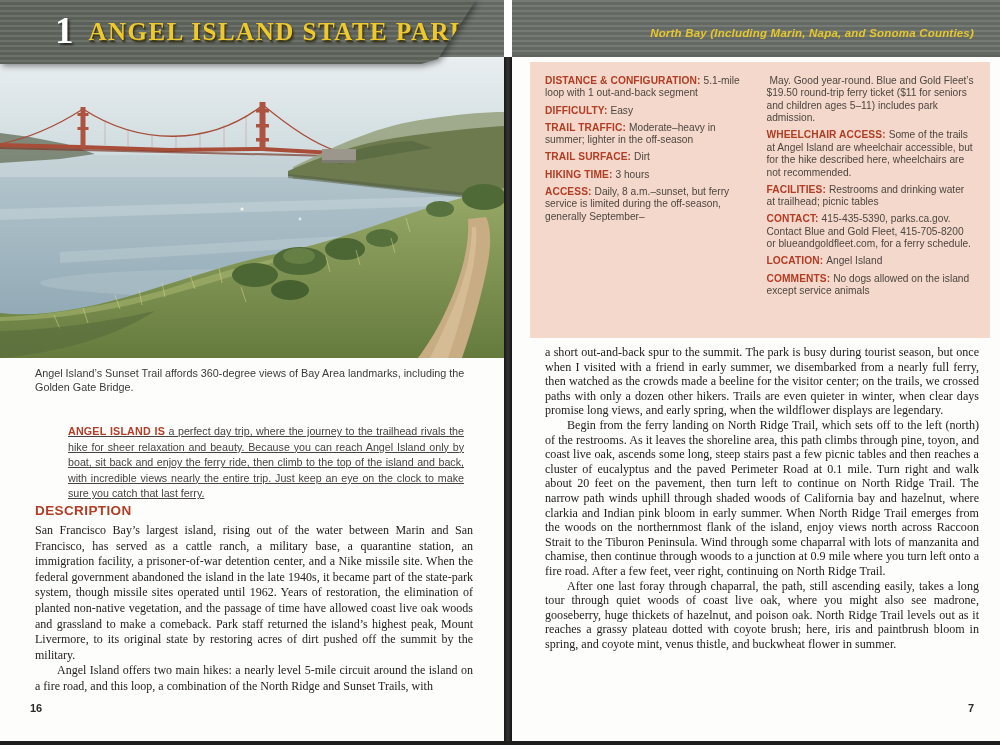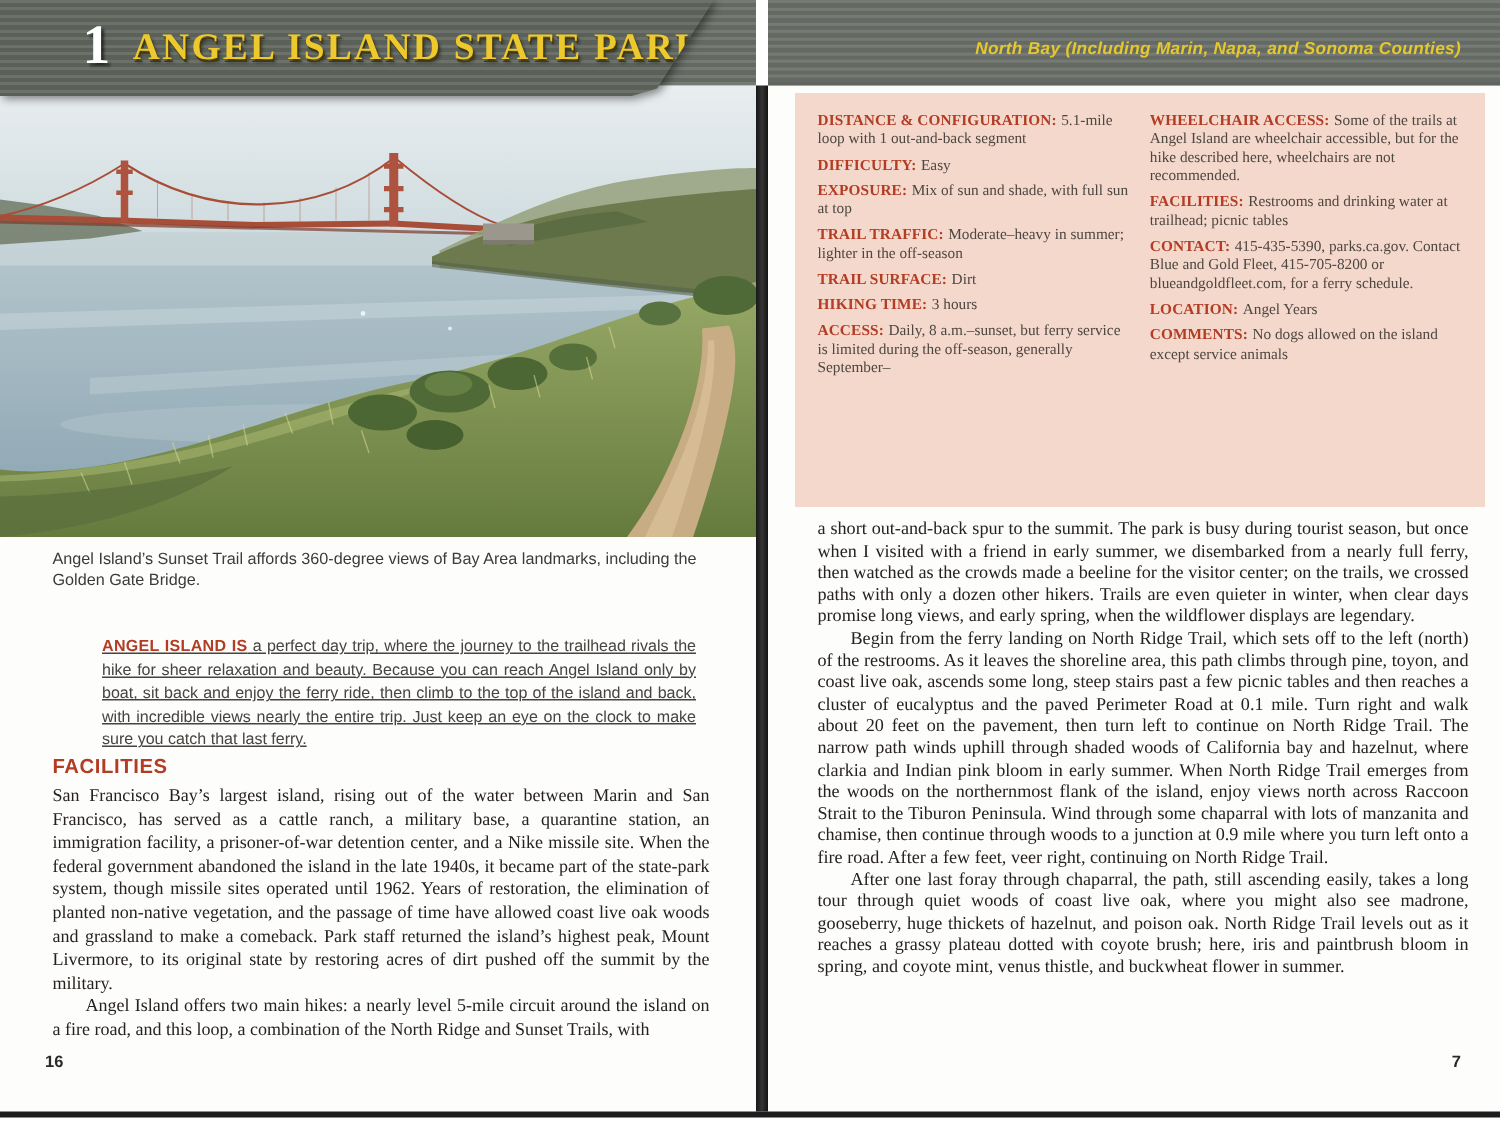--- a/index.html
+++ b/index.html
@@ -61,21 +61,21 @@
   .body-right{position:absolute;left:33px;top:345px;width:434px;height:366px;overflow:hidden;
     font-size:12.1px;line-height:14.6px;}
   .body-serif p{margin:0;}
   .body-serif p.indent{text-indent:22px;}
   .pg-num{position:absolute;top:702px;font-size:11px;font-weight:bold;color:#2a2a2a;}
   .pg-left{left:30px;}
   .pg-right{right:26px;}
 
   
   .info-box{position:absolute;left:18px;top:62px;width:460px;height:276px;background:#f3d8cb;
-    box-sizing:border-box;padding:13px 15px 8px 15px;display:flex;gap:13px;overflow:hidden;font-family:Liberation Serif, serif;}
+    box-sizing:border-box;padding:13px 15px 8px 15px;display:flex;gap:13px;overflow:hidden;}
   .ib-col{width:210px;}
   .ib-item{margin-bottom:4.8px;font-size:10.2px;line-height:12.4px;color:#4e4640;}
   .ib-label{color:#b23c24;font-weight:bold;margin-right:3px;letter-spacing:.1px;}
 </style>
 </head>
 <body>
 
 <div class="page-left">
 
   <div class="band band-left"></div>
@@ -180,51 +180,51 @@
     <div class="banner">
       <span class="ch-num">1</span>
       <span class="ch-title">ANGEL ISLAND STATE PARK</span>
     </div>
   </div>
 
   <div class="caption">Angel Island’s Sunset Trail affords 360-degree views of Bay Area landmarks, including the Golden Gate Bridge.</div>
 
   <p class="intro"><span class="intro-lead">ANGEL ISLAND IS</span><span> a perfect day trip, where the journey to the trailhead rivals the hike for sheer relaxation and beauty. Because you can reach Angel Island only by boat, sit back and enjoy the ferry ride, then climb to the top of the island and back, with incredible views nearly the entire trip. Just keep an eye on the clock to make sure you catch that last ferry.</span></p>
 
-  <h2 class="desc-heading">FACILITIES</h2>
+  <h2 class="desc-heading">DESCRIPTION</h2>
 
   <div class="body-serif body-left">
     <p>San Francisco Bay’s largest island, rising out of the water between Marin and San Francisco, has served as a cattle ranch, a military base, a quarantine station, an immigration facility, a prisoner-of-war detention center, and a Nike missile site. When the federal government abandoned the island in the late 1940s, it became part of the state-park system, though missile sites operated until 1962. Years of restoration, the elimination of planted non-native vegetation, and the passage of time have allowed coast live oak woods and grassland to make a comeback. Park staff returned the island’s highest peak, Mount Livermore, to its original state by restoring acres of dirt pushed off the summit by the military.</p>
     <p class="indent">Angel Island offers two main hikes: a nearly level 5-mile circuit around the island on a fire road, and this loop, a combination of the North Ridge and Sunset Trails, with</p>
   </div>
 
   <div class="pg-num pg-left">16</div>
 </div>
 
 <div class="page-right">
 
   <div class="band band-right">
     <span class="section-hdr">North Bay (Including Marin, Napa, and Sonoma Counties)</span>
   </div>
 
   <div class="info-box">
     <div class="ib-col">
       <div class="ib-item"><span class="ib-label">DISTANCE &amp; CONFIGURATION:</span><span class="ib-text">5.1-mile loop with 1 out-and-back segment</span></div>
       <div class="ib-item"><span class="ib-label">DIFFICULTY:</span><span class="ib-text">Easy</span></div>
-      <div class="ib-item"><span class="ib-label">EXPOSURE:</span><span class="ib-text">Mix of sun and shade, with full sun at top</span></div>
       <div class="ib-item"><span class="ib-label">TRAIL TRAFFIC:</span><span class="ib-text">Moderate–heavy in summer; lighter in the off-season</span></div>
       <div class="ib-item"><span class="ib-label">TRAIL SURFACE:</span><span class="ib-text">Dirt</span></div>
       <div class="ib-item"><span class="ib-label">HIKING TIME:</span><span class="ib-text">3 hours</span></div>
       <div class="ib-item"><span class="ib-label">ACCESS:</span><span class="ib-text">Daily, 8 a.m.–sunset, but ferry service is limited during the off-season, generally September–</span></div>
     </div>
     <div class="ib-col">
+      <div class="ib-item"><span class="ib-label"></span><span class="ib-text">May. Good year-round. Blue and Gold Fleet’s $19.50 round-trip ferry ticket ($11 for seniors and children ages 5–11) includes park admission.</span></div>
       <div class="ib-item"><span class="ib-label">WHEELCHAIR ACCESS:</span><span class="ib-text">Some of the trails at Angel Island are wheelchair accessible, but for the hike described here, wheelchairs are not recommended.</span></div>
       <div class="ib-item"><span class="ib-label">FACILITIES:</span><span class="ib-text">Restrooms and drinking water at trailhead; picnic tables</span></div>
       <div class="ib-item"><span class="ib-label">CONTACT:</span><span class="ib-text">415-435-5390, parks.ca.gov. Contact Blue and Gold Fleet, 415-705-8200 or blueandgoldfleet.com, for a ferry schedule.</span></div>
-      <div class="ib-item"><span class="ib-label">LOCATION:</span><span class="ib-text">Angel Years</span></div>
+      <div class="ib-item"><span class="ib-label">LOCATION:</span><span class="ib-text">Angel Island</span></div>
       <div class="ib-item"><span class="ib-label">COMMENTS:</span><span class="ib-text">No dogs allowed on the island except service animals</span></div>
     </div>
   </div>
 
   <div class="body-serif body-right">
     <p>a short out-and-back spur to the summit. The park is busy during tourist season, but once when I visited with a friend in early summer, we disembarked from a nearly full ferry, then watched as the crowds made a beeline for the visitor center; on the trails, we crossed paths with only a dozen other hikers. Trails are even quieter in winter, when clear days promise long views, and early spring, when the wildflower displays are legendary.</p>
     <p class="indent">Begin from the ferry landing on North Ridge Trail, which sets off to the left (north) of the restrooms. As it leaves the shoreline area, this path climbs through pine, toyon, and coast live oak, ascends some long, steep stairs past a few picnic tables and then reaches a cluster of eucalyptus and the paved Perimeter Road at 0.1 mile. Turn right and walk about 20 feet on the pavement, then turn left to continue on North Ridge Trail. The narrow path winds uphill through shaded woods of California bay and hazelnut, where clarkia and Indian pink bloom in early summer. When North Ridge Trail emerges from the woods on the northernmost flank of the island, enjoy views north across Raccoon Strait to the Tiburon Peninsula. Wind through some chaparral with lots of manzanita and chamise, then continue through woods to a junction at 0.9 mile where you turn left onto a fire road. After a few feet, veer right, continuing on North Ridge Trail.</p>
     <p class="indent">After one last foray through chaparral, the path, still ascending easily, takes a long tour through quiet woods of coast live oak, where you might also see madrone, gooseberry, huge thickets of hazelnut, and poison oak. North Ridge Trail levels out as it reaches a grassy plateau dotted with coyote brush; here, iris and paintbrush bloom in spring, and coyote mint, venus thistle, and buckwheat flower in summer.</p>
   </div>
 

